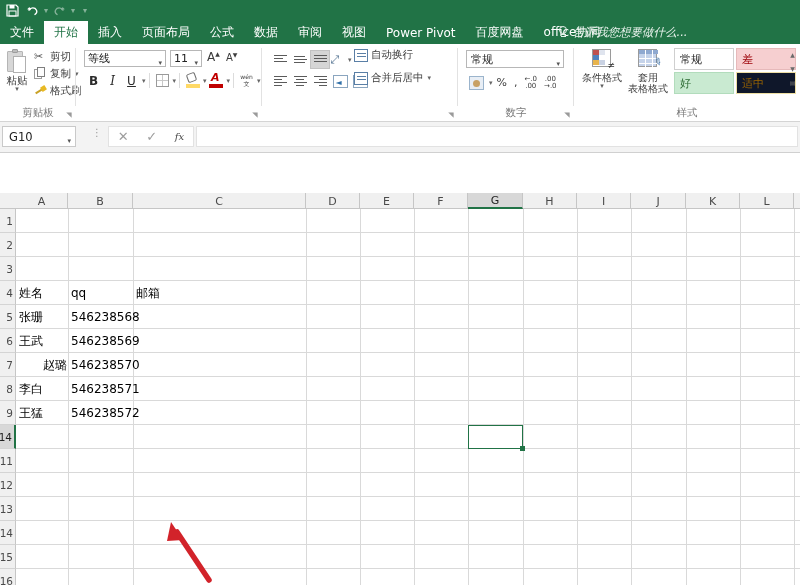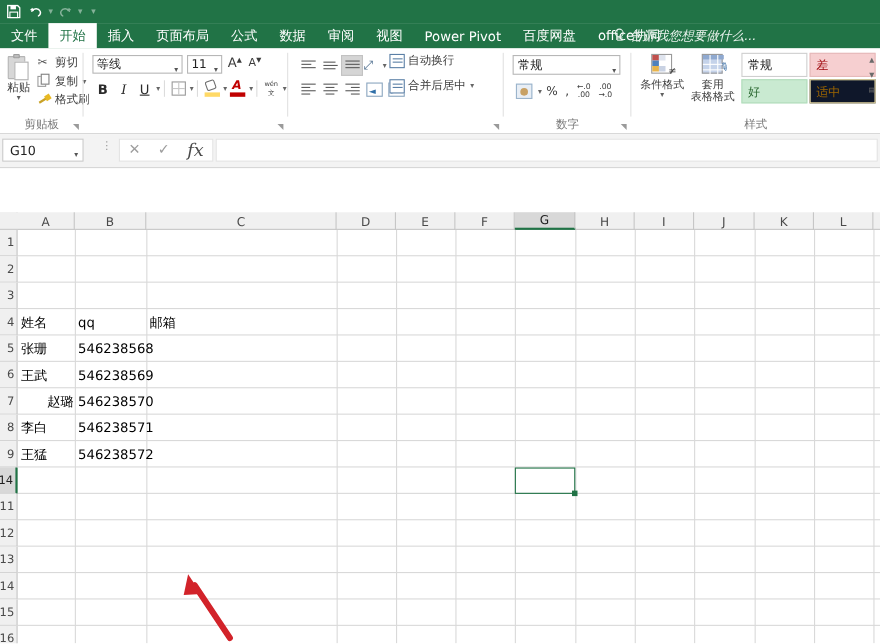--- a/index.html
+++ b/index.html
@@ -162,21 +162,21 @@
   
   .fbar { position:absolute; left:0; top:122px; width:800px; height:31px; background:#f3f3f3; }
   .namebox {
     position:absolute; left:2px; top:4px; width:74px; height:21px; background:#fff;
     border:1px solid #c9c9c9; font-size:11.5px; color:#222; padding:3px 14px 0 6px; line-height:15px;
   }
   .nbcaret { position:absolute; right:4px; top:7px; font-size:7px; color:#555; }
   .fdots { position:absolute; left:92px; top:9px; font-size:10px; color:#9a9a9a; letter-spacing:0; line-height:4px; }
   .fbtns { position:absolute; left:108px; top:4px; width:86px; height:21px; background:#fff; border:1px solid #e2e2e2; display:flex; align-items:center; justify-content:space-around; }
   .fbtns span { font-size:13px; color:#9d9d9d; }
-  .fbtns .fx { font-family:"DejaVu Serif", serif; font-style:italic; font-size:16px; color:#4a4a4a;text-align:center; }
+  .fbtns .fx { font-family:"DejaVu Serif", serif; font-style:italic; font-size:10px; color:#4a4a4a;text-align:center; }
   .finput { position:absolute; left:196px; top:4px; right:2px; height:21px; background:#fff; border:1px solid #e2e2e2; }
   .fbarsep { position:absolute; left:0; top:152px; width:800px; height:1px; background:#d0d0d0; }
 
   
   .sheet { position:absolute; left:0; top:153px; width:800px; height:432px; background:#fff; overflow:hidden; }
   .colhdr { position:absolute; left:0; top:40px; width:800px; height:16px; background:#f0f0f0; border-bottom:1px solid #c6c6c6; }
   .colcell {
     position:absolute; top:0; height:16px; border-right:1px solid #c6c6c6;
     font-size:11px; color:#4a4a4a; display:flex; align-items:center; justify-content:center;
   }

